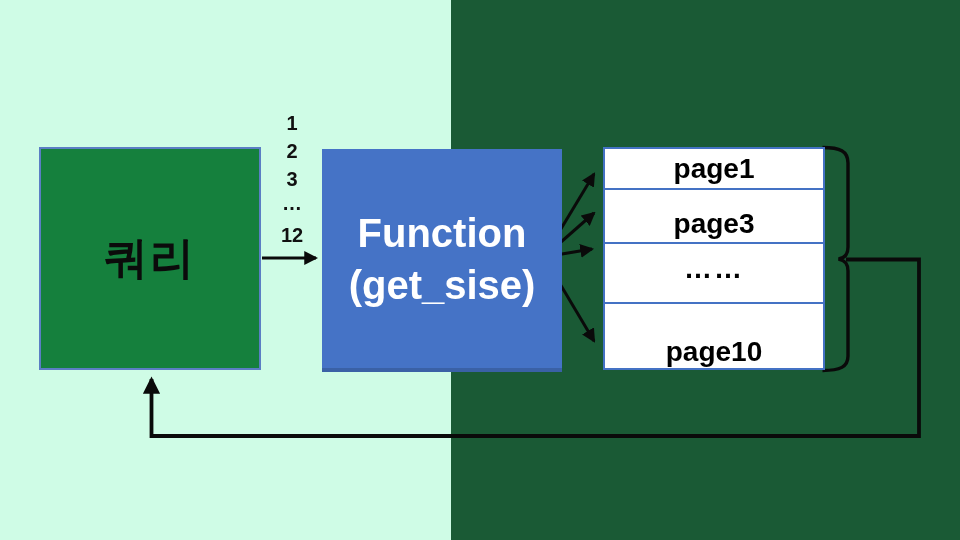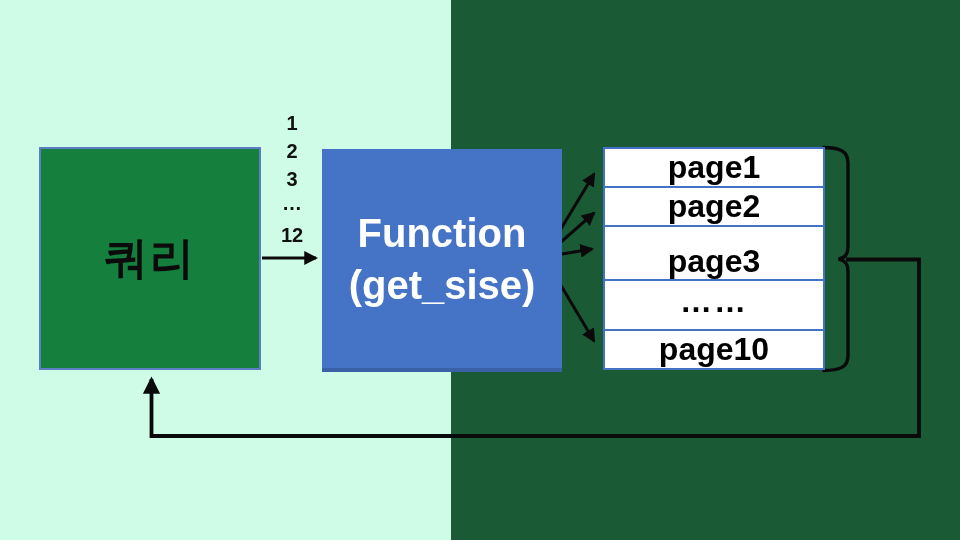--- a/index.html
+++ b/index.html
@@ -87,21 +87,21 @@
     display: flex;
     flex-direction: column;
   }
   .page-row {
     box-sizing: border-box;
     border-bottom: 2px solid #4472c4;
     display: flex;
     align-items: center;
     justify-content: center;
     font-weight: bold;
-    font-size: 32px;
+    font-size: 28px;
     color: #000000;
   }
   .page-row.r1 { height: 41px; }
   .page-row.r2 { height: 40px; }
   .page-row.r3 { height: 38px; margin-top: 16px; }
   .page-row.r4 { height: 60px; }
   .page-row.r5 { flex: 1; border-bottom: none; align-items: flex-end; }
   .page-row .dots-text {
     transform: translateY(-12%);
     letter-spacing: 2px;
@@ -153,23 +153,20 @@
 
   <div class="box function-box">
     <div>Function</div>
     <div>(get_sise)</div>
   </div>
 
   <div class="box pages-box">
     <div class="page-row r1">
       <span>page1</span>
     </div>
-    <div class="page-row r2">
-      <span>page2</span>
-    </div>
     <div class="page-row r3">
       <span>page3</span>
     </div>
     <div class="page-row r4">
       <span class="dots-text">……</span>
     </div>
     <div class="page-row r5">
       <span>page10</span>
     </div>
   </div>

